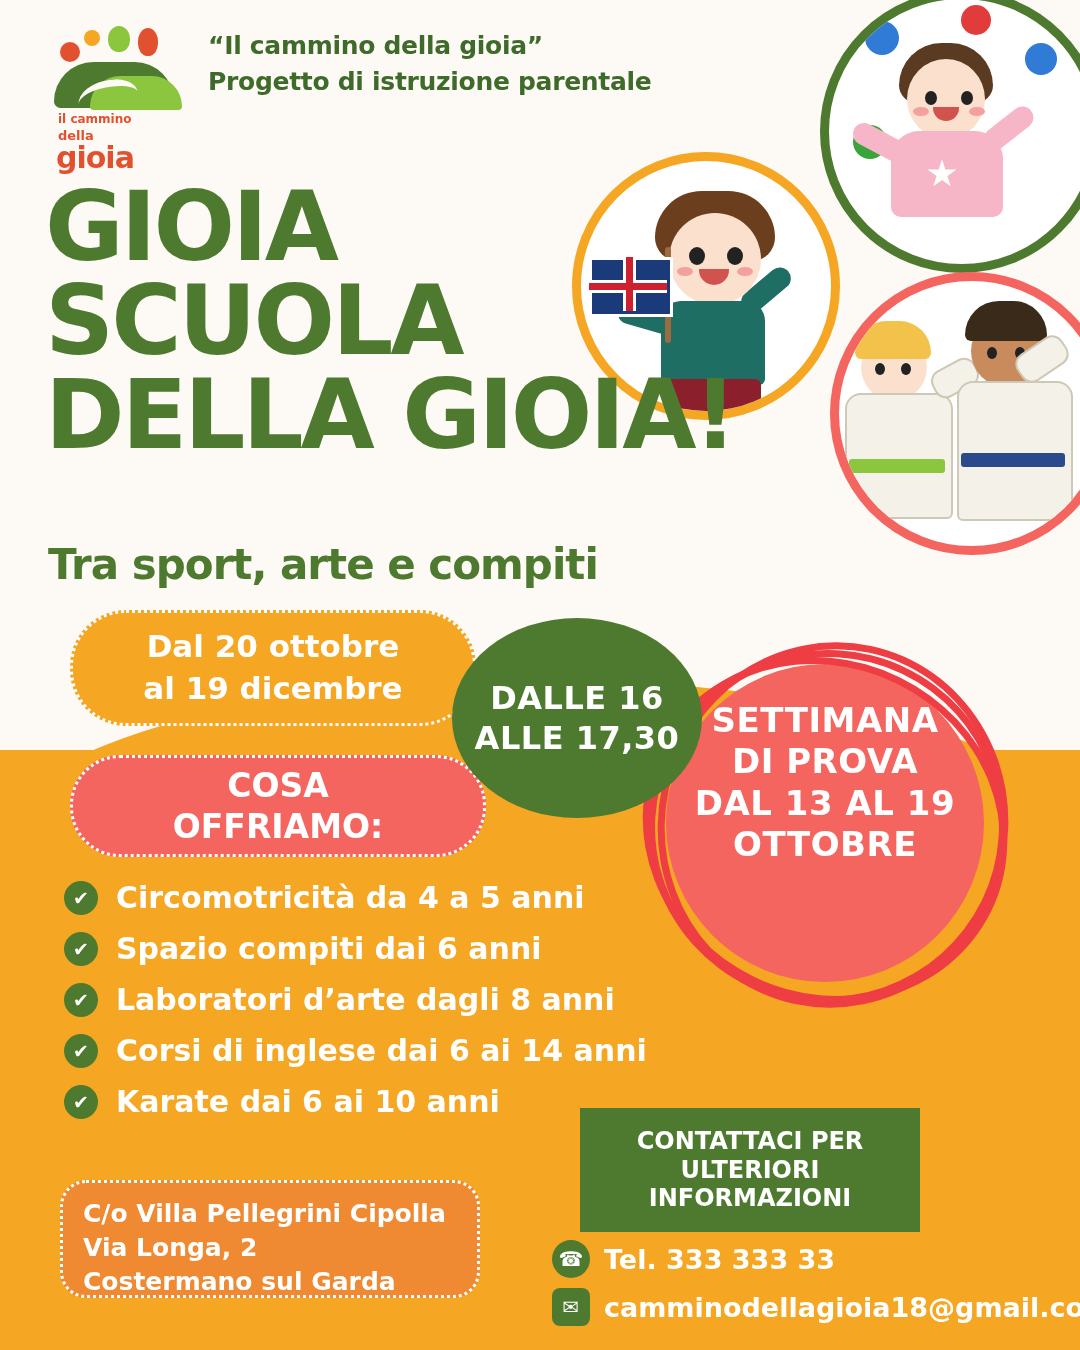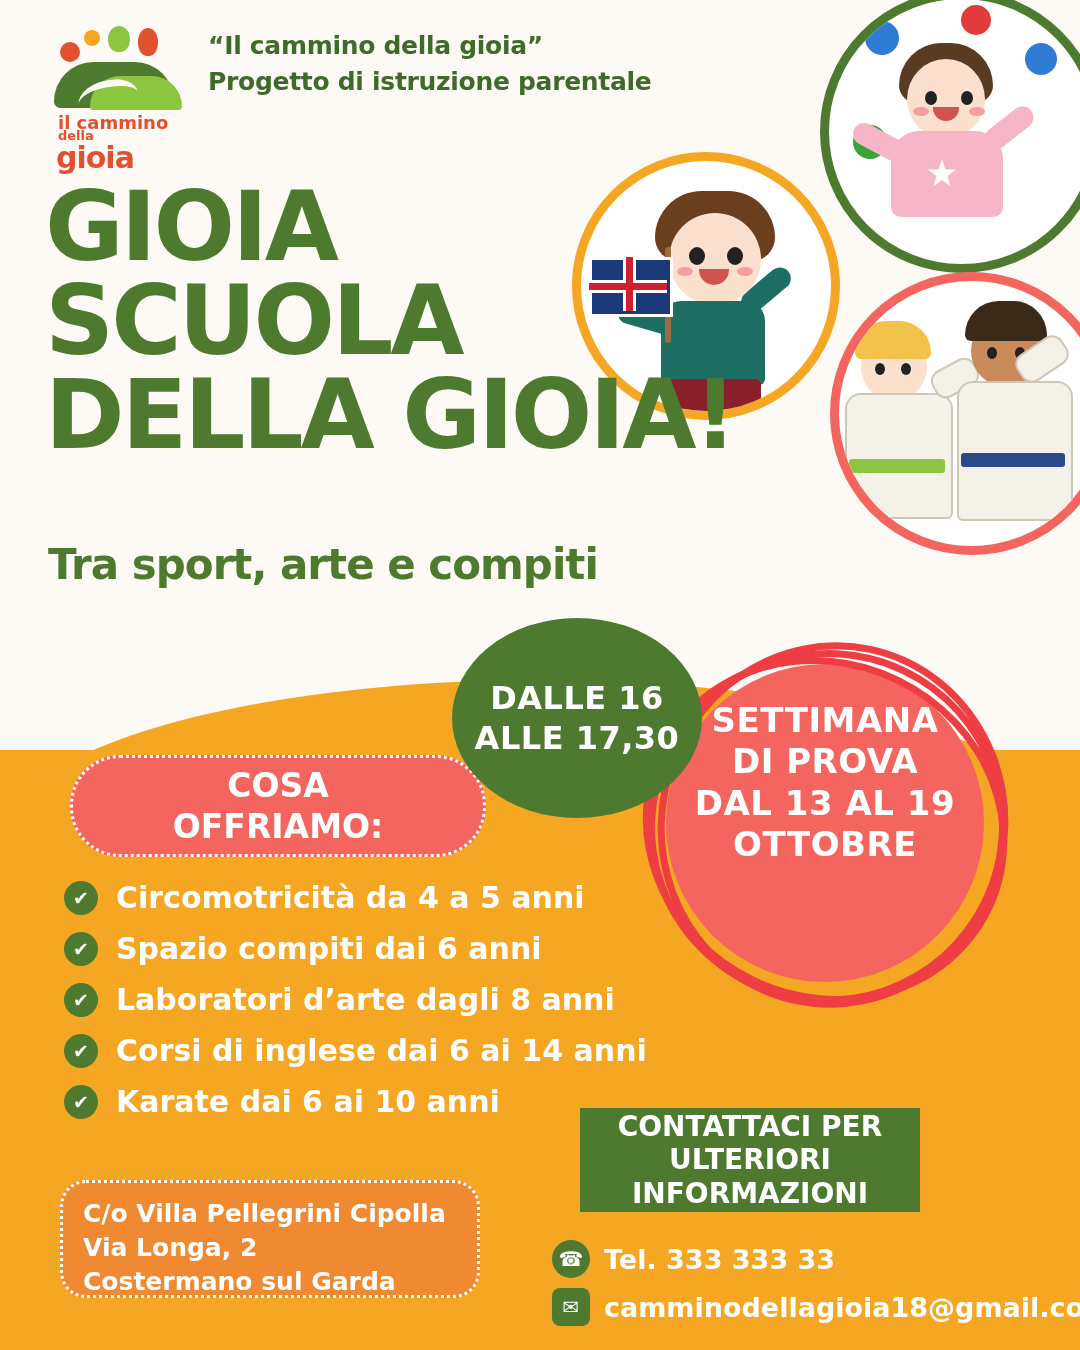--- a/index.html
+++ b/index.html
@@ -43,21 +43,21 @@
     background:#4e7a2f;border-radius:60px 60px 10px 10px;
   }
   .logo .hill2{
     position:absolute;top:56px;left:46px;width:92px;height:34px;
     background:#8cc63f;border-radius:50px 50px 6px 6px;
   }
   .logo .path{
     position:absolute;top:60px;left:34px;width:60px;height:30px;
     border-top:7px solid #fdfaf6;border-radius:60% 40% 0 0;transform:rotate(-6deg);
   }
-  .logo-txt1{position:absolute;top:92px;left:14px;font-size:18px;color:#e2512f;font-weight:bold;font-family:"DejaVu Sans",sans-serif;}
+  .logo-txt1{position:absolute;top:92px;left:14px;font-size:12px;color:#e2512f;font-weight:bold;font-family:"DejaVu Sans",sans-serif;}
   .logo-txt2{position:absolute;top:108px;left:14px;font-size:13px;color:#e2512f;font-weight:bold;}
   .logo-txt3{position:absolute;top:120px;left:12px;font-size:30px;color:#e2512f;font-weight:bold;letter-spacing:-1px;}
 
   
   .hdr{
     position:absolute;left:208px;top:28px;width:560px;z-index:6;
     color:#3f6b2a;font-weight:bold;font-size:25px;line-height:1.45;
     font-family:"DejaVu Sans",sans-serif;letter-spacing:-0.3px;
   }
   .hdr div{white-space:nowrap;}
@@ -160,22 +160,22 @@
 
   
   .addr{
     position:absolute;left:60px;top:1180px;width:420px;height:118px;z-index:7;
     background:#ef8a32;border-radius:26px;border:3px dotted #fff;
     color:#fff;font-weight:bold;font-size:25px;line-height:1.35;
     padding:14px 20px;box-sizing:border-box;
   }
   
   .contact-box{
-    position:absolute;left:580px;top:1108px;width:340px;height:104px;z-index:7;
-    background:#4e7a2f;color:#fff;font-weight:bold;font-size:28px;
+    position:absolute;left:580px;top:1108px;width:340px;height:124px;z-index:7;
+    background:#4e7a2f;color:#fff;font-weight:bold;font-size:24px;
     display:flex;flex-direction:column;justify-content:center;align-items:center;text-align:center;line-height:1.2;
   }
   .contact-row{position:absolute;z-index:7;display:flex;align-items:center;color:#fff;font-weight:bold;font-size:27px;}
   .cicon{
     width:38px;height:38px;border-radius:50%;background:#4e7a2f;color:#fff;
     display:flex;align-items:center;justify-content:center;font-size:20px;margin-right:14px;flex:none;
   }
   .cicon.mail{border-radius:8px;background:#4e7a2f;}
 </style>
 </head>
@@ -265,20 +265,24 @@
 
     <div class="k-head" style="left:132px;top:34px;width:70px;height:72px;background:#c98a5c;"></div>
     <div style="position:absolute;left:126px;top:20px;width:82px;height:40px;background:#3a2a1a;border-radius:44px 44px 8px 8px;"></div>
     <div class="g-eye" style="left:148px;top:66px;width:10px;height:12px;"></div>
     <div class="g-eye" style="left:176px;top:66px;width:10px;height:12px;"></div>
     <div class="k-gi" style="left:118px;top:100px;width:112px;height:136px;border-radius:16px 16px 6px 6px;"></div>
     <div class="belt" style="left:122px;top:172px;width:104px;background:#2b4a8c;"></div>
     <div class="k-gi" style="left:176px;top:62px;width:50px;height:28px;border-radius:12px;transform:rotate(-34deg);"></div>
   </div>
 
+  <div class="date-pill">
+    <div>Dal 20 ottobre</div>
+    <div>al 19 dicembre</div>
+  </div>
 
   <div class="hours">
     <div>DALLE 16</div>
     <div>ALLE  17,30</div>
   </div>
 
   <div class="offer-pill">
     <div>COSA</div>
     <div>OFFRIAMO:</div>
   </div>

